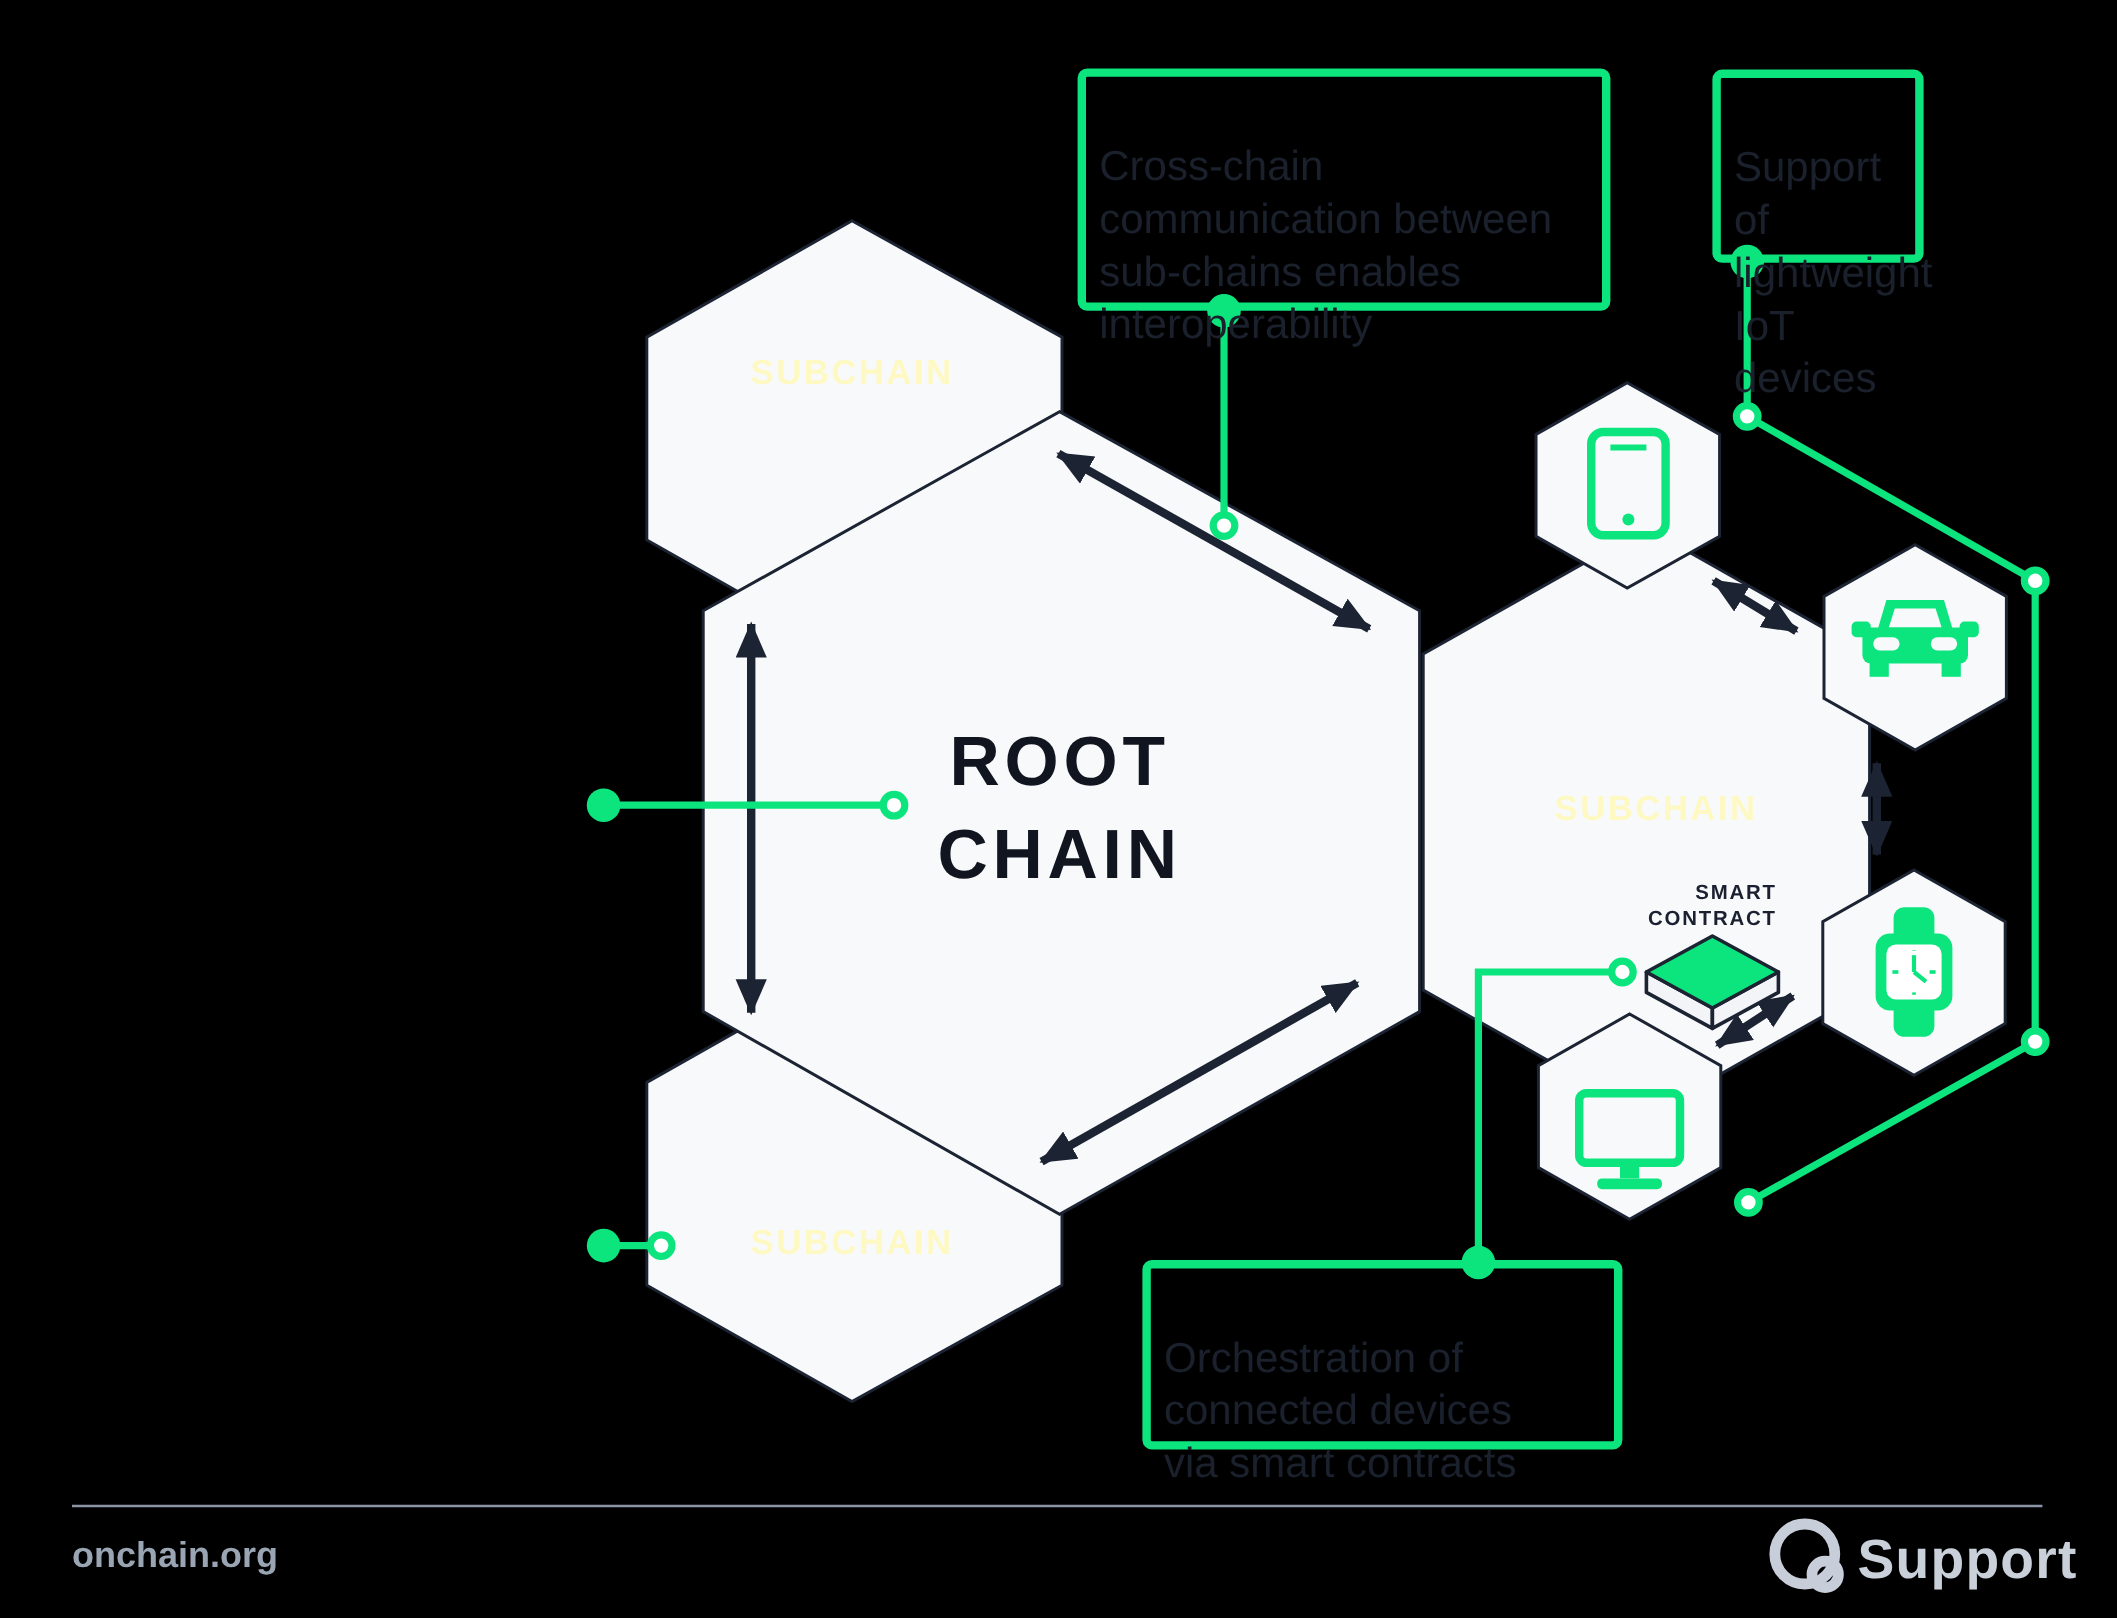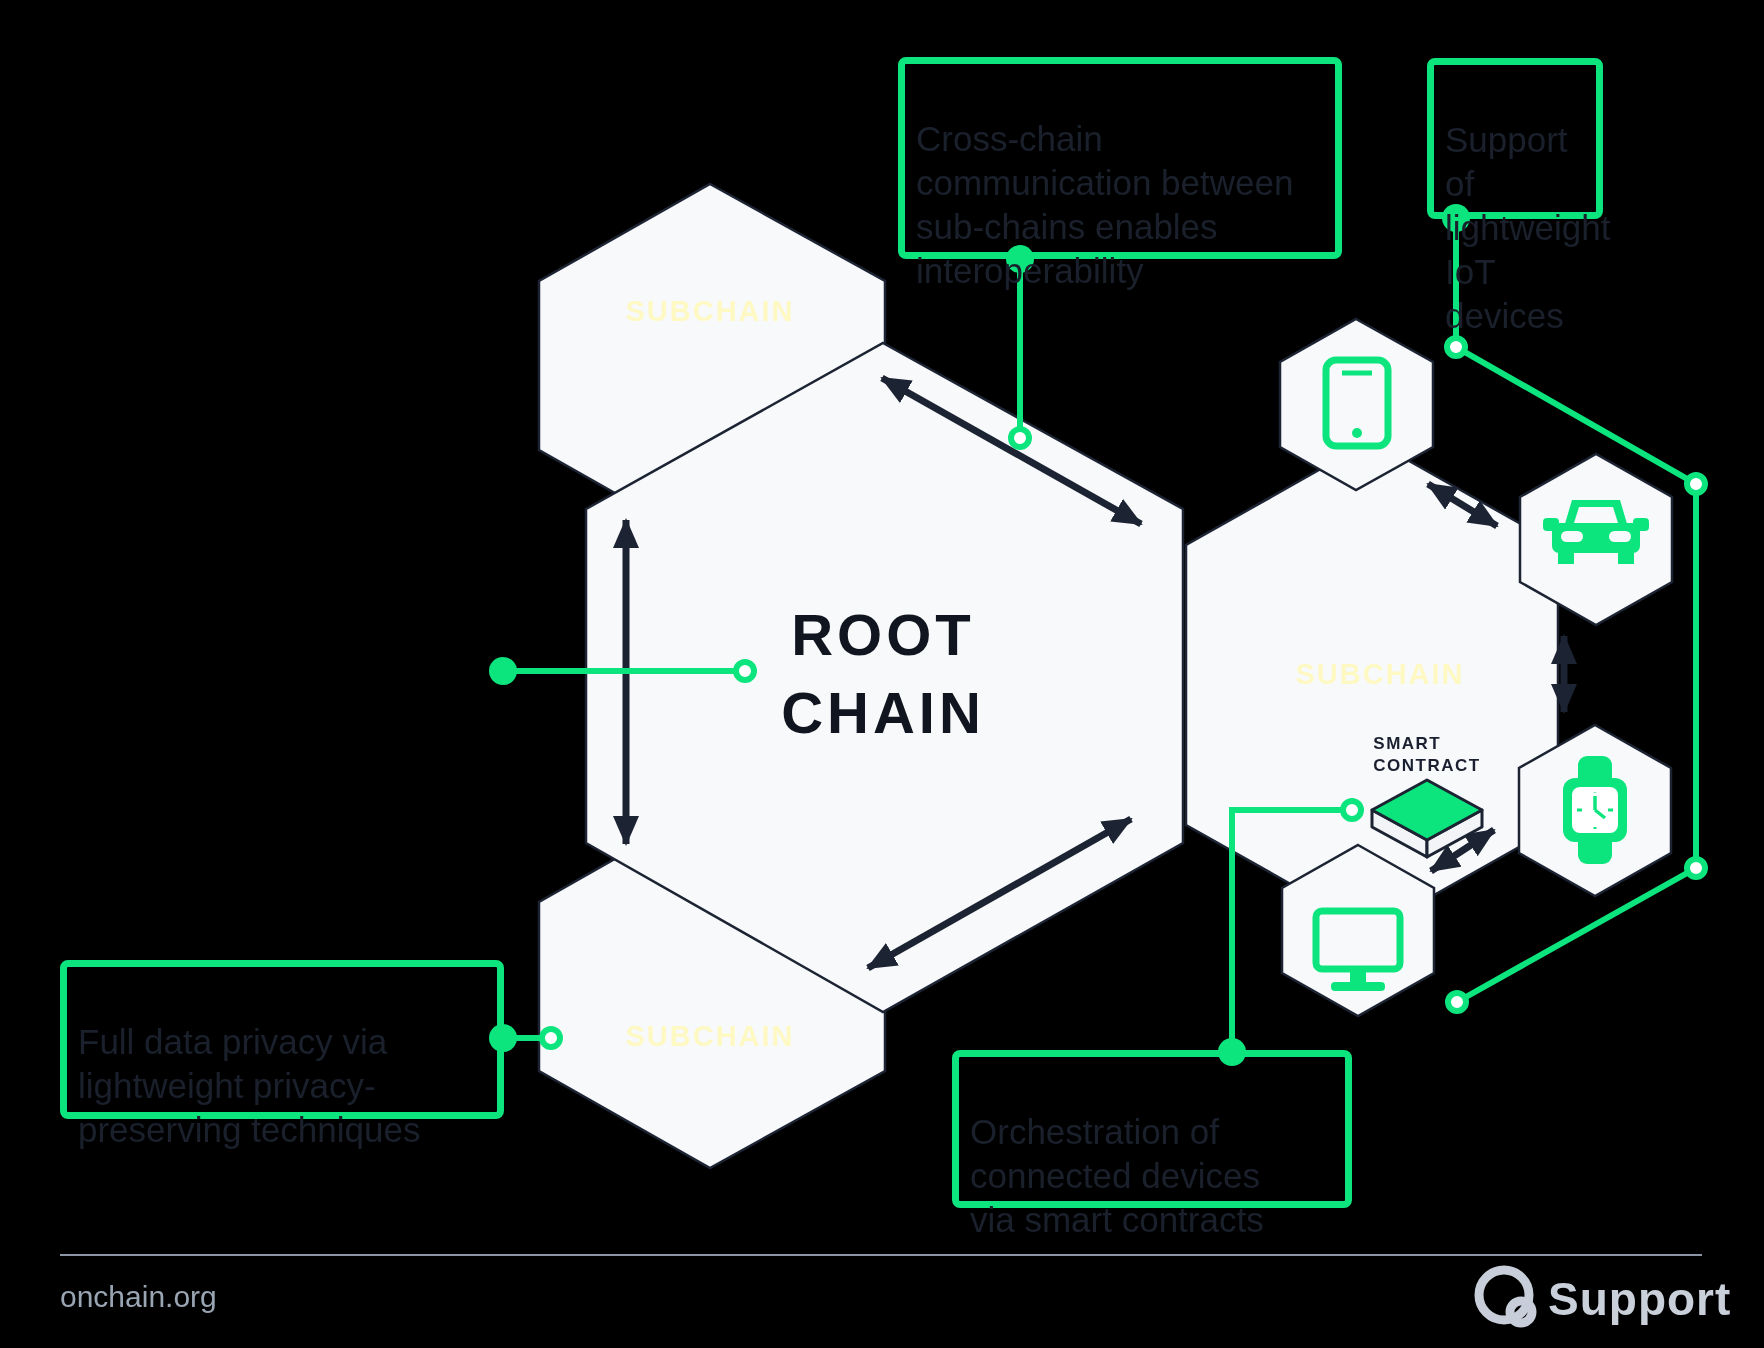--- a/index.html
+++ b/index.html
@@ -7,26 +7,26 @@
          font-family:"Liberation Sans", sans-serif;}
   .stage svg{position:absolute;left:0;top:0;}
   .hexlabel{position:absolute;transform:translate(-50%,-50%);color:#fef9c3;
             font-weight:bold;font-size:29px;letter-spacing:2px;white-space:pre-line;
             text-align:center;line-height:1.1;}
   .rootlabel{position:absolute;transform:translate(-50%,-50%);color:#10151f;
              font-weight:bold;font-size:58px;letter-spacing:4px;white-space:pre-line;
              text-align:center;line-height:78px;}
   .sclabel{position:absolute;transform:translate(-50%,-50%);color:#1a2030;
            font-weight:bold;font-size:17px;letter-spacing:1.5px;white-space:pre-line;
-           text-align:left;line-height:22px;}
+           text-align:right;line-height:22px;}
   .callout{position:absolute;box-sizing:border-box;border:7px solid #0ce57e;
            border-radius:8px;padding:9px 11px;color:#1a202c;font-size:35px;
            line-height:44px;font-weight:500;white-space:pre-line;}
   .footer-site{position:absolute;left:60px;top:1280px;color:#9aa5b4;
-               font-weight:normal;font-size:30px;}
+               font-weight:bold;font-size:30px;}
   .footer-brand{position:absolute;left:1548px;top:1272px;color:#c9d0da;
                 font-weight:bold;font-size:46px;letter-spacing:1px;}
 </style>
 </head>
 <body>
 
 <div class="stage">
 
   <svg width="1764" height="1348" viewBox="0 0 1764 1348">
     <defs>
@@ -143,25 +143,20 @@
     <span>Cross-chain
 communication between
 sub-chains enables
 interoperability</span>
   </div>
   <div class="callout" style="left:1427px;top:58px;width:176px;height:161px;">
     <span>Support of
 lightweight
 IoT devices</span>
   </div>
-  <div class="callout" style="left:60px;top:960px;width:444px;height:159px;">
-    <span>Full data privacy via
-lightweight privacy-
-preserving techniques</span>
-  </div>
   <div class="callout" style="left:952px;top:1050px;width:400px;height:158px;">
     <span>Orchestration of
 connected devices
 via smart contracts</span>
   </div>
 
   <div class="footer-site">onchain.org</div>
   <div class="footer-brand">Support</div>
 
 </div>

